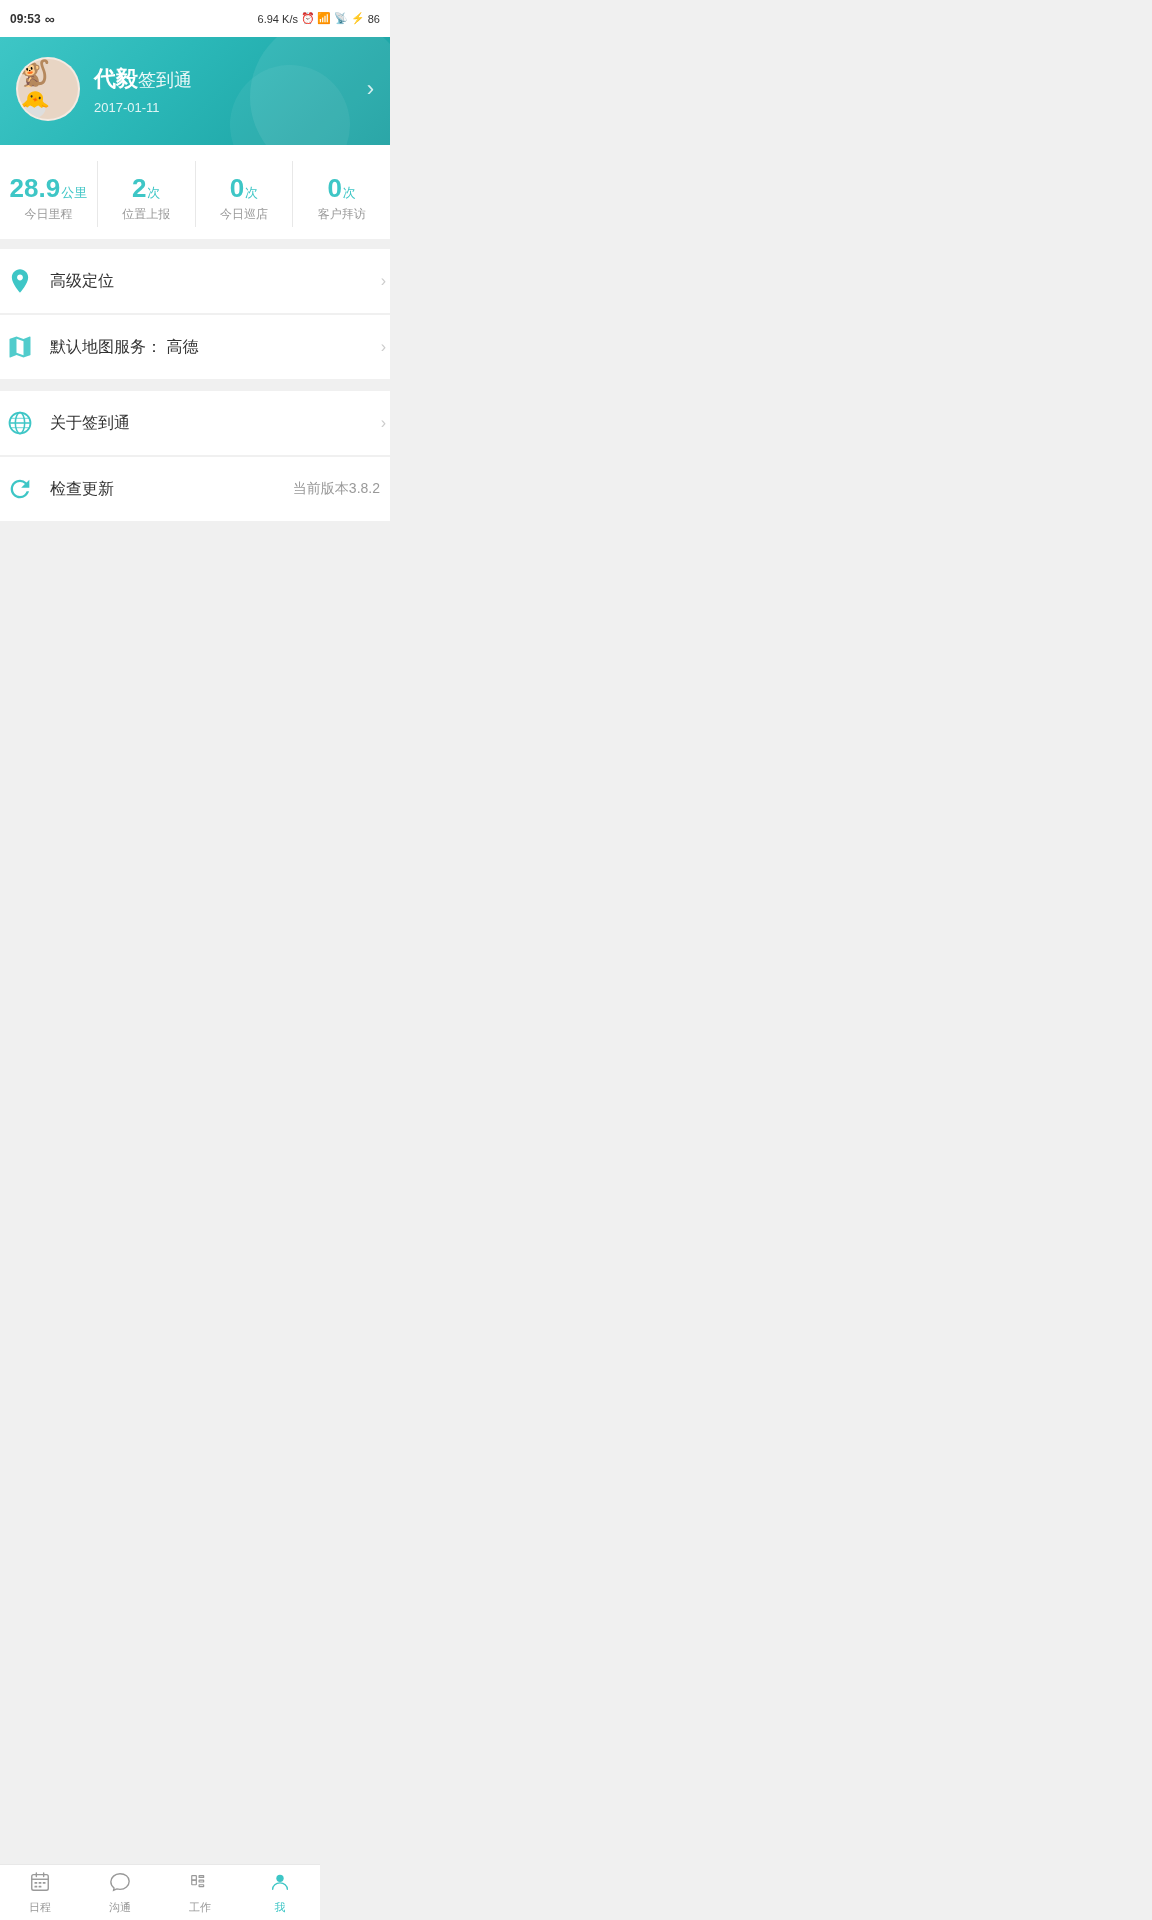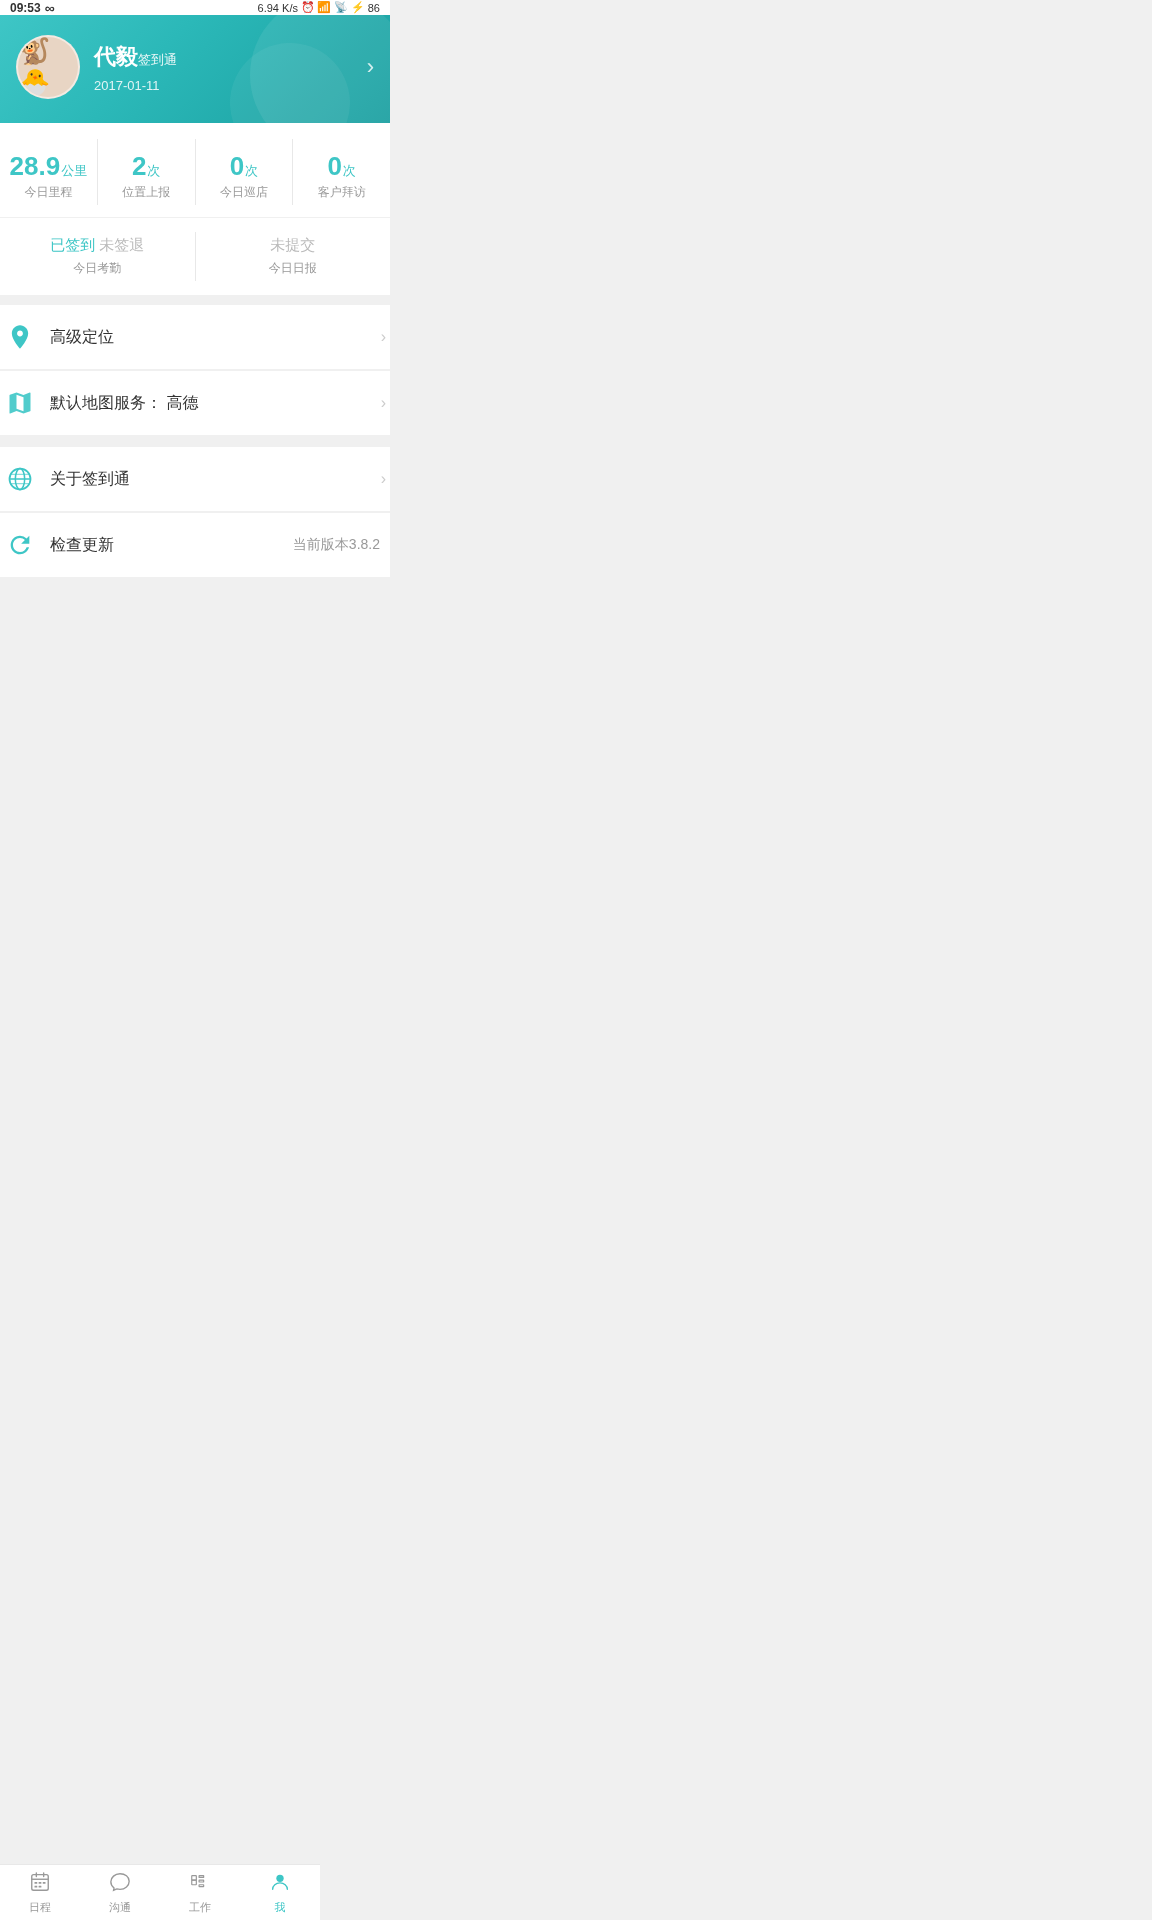--- a/index.html
+++ b/index.html
@@ -14,21 +14,21 @@
 
     
     .status-bar {
       background: #fff;
       display: flex;
       justify-content: space-between;
       align-items: center;
       padding: 4px 10px;
       font-size: 12px;
       color: #333;
-      height: 15px;
+      height: 37px;
     }
     .status-left { font-weight: 600; display: flex; align-items: center; gap: 4px; }
     .status-right { display: flex; align-items: center; gap: 3px; font-size: 11px; }
     .infinity-icon { font-size: 14px; }
 
     
     .header {
       background: linear-gradient(135deg, #3ec6c6 0%, #2bb8b8 40%, #1a9fa0 100%);
       padding: 20px 16px 24px 16px;
       display: flex;
@@ -70,21 +70,21 @@
       justify-content: center;
       font-size: 28px;
     }
     .user-info { color: #fff; }
     .user-name-row {
       display: flex;
       align-items: baseline;
       margin-bottom: 6px;
     }
     .user-name { font-size: 22px; font-weight: 600; }
-    .user-app { font-size: 13px; opacity: 0.9; }
+    .user-app { font-size: 18px; opacity: 0.9; }
     .user-date { font-size: 13px; opacity: 0.85; }
     .header-arrow {
       color: rgba(255,255,255,0.8);
       font-size: 22px;
       z-index: 1;
     }
 
     
     .stats-section {
       background: #fff;
@@ -320,35 +320,20 @@
     </div>
     <div class="stat-item">
       <div class="stat-number-row">
         <span class="stat-number">0</span>
         <span class="stat-unit">次</span>
       </div>
       <div class="stat-label">客户拜访</div>
     </div>
   </div>
 
-  <div class="attendance-section" style="margin-top:1px;">
-    <div class="attendance-item">
-      <div class="attendance-status">
-        <span class="signed">已签到</span>
-        <span class="not-signed"> 未签退</span>
-      </div>
-      <div class="attendance-label">今日考勤</div>
-    </div>
-    <div class="attendance-item">
-      <div class="attendance-status">
-        <span class="not-signed">未提交</span>
-      </div>
-      <div class="attendance-label">今日日报</div>
-    </div>
-  </div>
 
   <div class="section-divider"></div>
 
   <div class="menu-section">
 
     <div class="menu-item">
       <div class="menu-icon">
         <svg class="location-svg" viewBox="0 0 24 24" fill="none" xmlns="http://www.w3.org/2000/svg">
           <path d="M12 2C8.13 2 5 5.13 5 9c0 5.25 7 13 7 13s7-7.75 7-13c0-3.87-3.13-7-7-7zm0 9.5c-1.38 0-2.5-1.12-2.5-2.5s1.12-2.5 2.5-2.5 2.5 1.12 2.5 2.5-1.12 2.5-2.5 2.5z" fill="#3ec6c6"></path>
         </svg>

